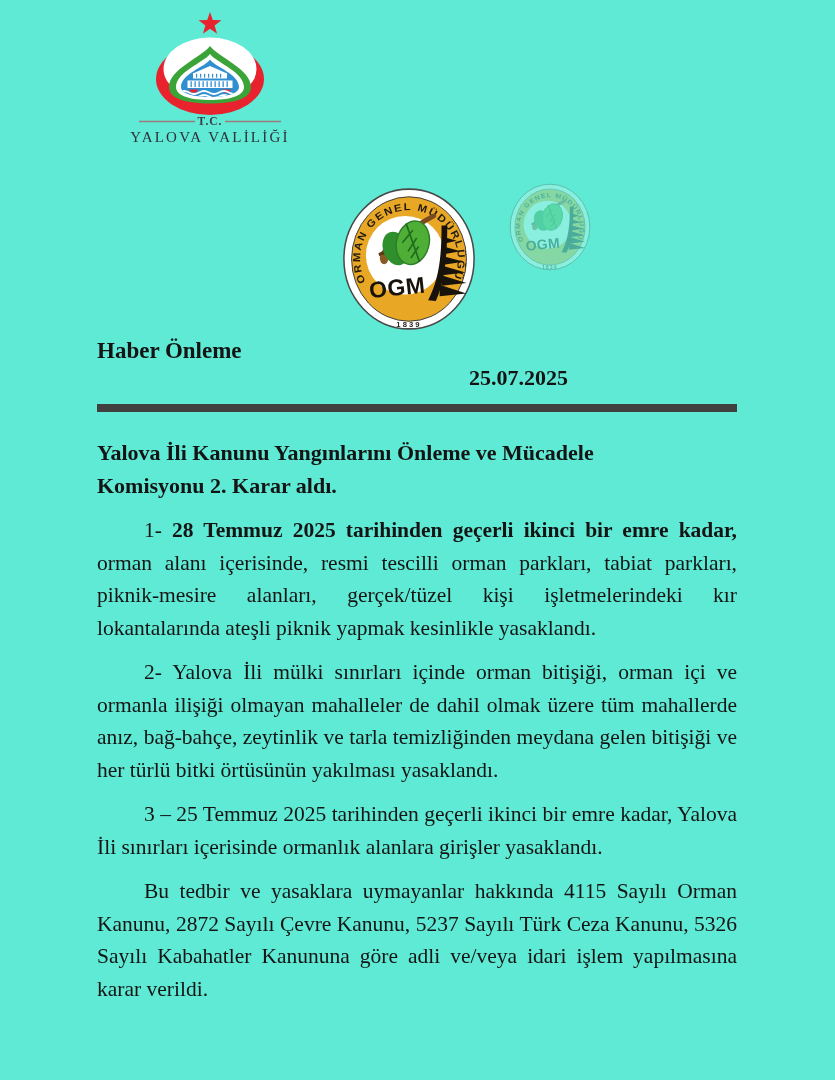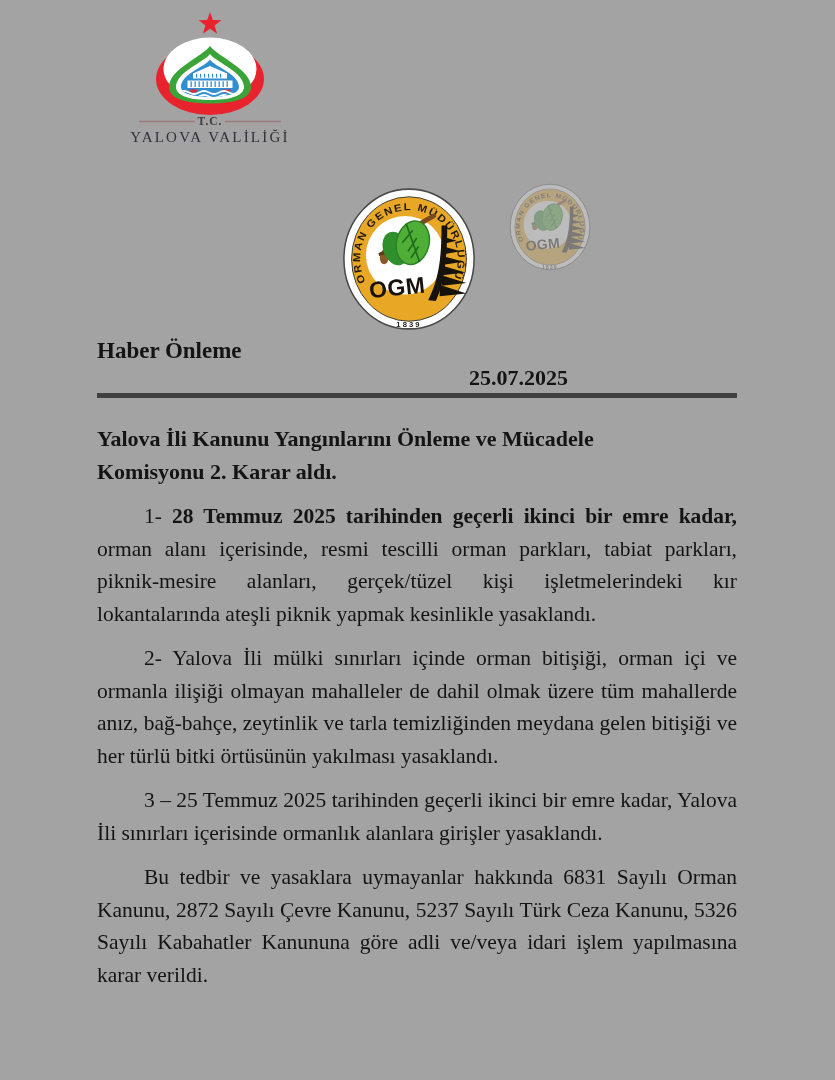--- a/index.html
+++ b/index.html
@@ -1,19 +1,19 @@
 <!DOCTYPE html>
 <html><head>
 <meta charset="utf-8">
 <style>
   html,body { margin:0; padding:0; background:#ffffff; }
   .page {
     position:relative;
     width:835px; height:1080px;
-    background:#a3a3a3;
+    background:#5eead4;
     overflow:hidden;
     font-family:"Liberation Serif", serif;
     color:#141414;
   }
 
   
   .valilik-wrap { position:absolute; left:115px; top:12px; width:190px; height:132px; }
   .ogm-main   { position:absolute; left:342px; top:187px; width:134px; height:144px; }
   .ogm-faded  { position:absolute; left:509px; top:183px; width:82px;  height:88px; opacity:0.28; }
   .svg-defs   { position:absolute; width:0; height:0; overflow:hidden; }
@@ -40,22 +40,22 @@
   }
 
   
   .content { position:absolute; left:97px; top:337px; width:640px; }
 
   .bulletin-label {
     font-size:23px; font-weight:bold; line-height:27px;
   }
   .date-row {
     margin-top:1px;
-    border-bottom:5px solid #404040;
-    padding-bottom:2px;
+    border-bottom:8px solid #404040;
+    padding-bottom:13px;
   }
   .bulletin-date {
     display:inline-block;
     margin-left:372px;
     font-size:22px; font-weight:bold; line-height:26px;
   }
   .doc-title {
     margin-top:24px;
     font-size:22px; font-weight:bold; line-height:33px;
   }
@@ -182,16 +182,16 @@
       <span>Yalova İli Kanunu Yangınlarını Önleme ve Mücadele</span>
       <span>Komisyonu 2. Karar aldı.</span>
     </div>
 
     <p class="para"><span>1- </span><b>28 Temmuz 2025 tarihinden geçerli ikinci bir emre kadar,</b><span> orman alanı içerisinde, resmi tescilli orman parkları, tabiat parkları, piknik-mesire alanları, gerçek/tüzel kişi işletmelerindeki kır lokantalarında ateşli piknik yapmak kesinlikle yasaklandı.</span></p>
 
     <p class="para"><span>2- </span><b></b><span>Yalova İli mülki sınırları içinde orman bitişiği, orman içi ve ormanla ilişiği olmayan mahalleler de dahil olmak üzere tüm mahallerde anız, bağ-bahçe, zeytinlik ve tarla temizliğinden meydana gelen bitişiği ve her türlü bitki örtüsünün yakılması yasaklandı.</span></p>
 
     <p class="para"><span>3 – </span><b></b><span>25 Temmuz 2025 tarihinden geçerli ikinci bir emre kadar, Yalova İli sınırları içerisinde ormanlık alanlara girişler yasaklandı.</span></p>
 
-    <p class="para"><span></span><b></b><span>Bu tedbir ve yasaklara uymayanlar hakkında 6831 Sayılı Orman Kanunu, 2872 Sayılı Çevre Kanunu, 5237 Sayılı Türk Ceza Kanunu, 5326 Sayılı Kabahatler Kanununa göre adli ve/veya idari işlem yapılmasına karar verildi.</span></p>
+    <p class="para"><span></span><b></b><span>Bu tedbir ve yasaklara uymayanlar hakkında 4115 Sayılı Orman Kanunu, 2872 Sayılı Çevre Kanunu, 5237 Sayılı Türk Ceza Kanunu, 5326 Sayılı Kabahatler Kanununa göre adli ve/veya idari işlem yapılmasına karar verildi.</span></p>
   </div>
 
 </div>
 
 </body></html>

